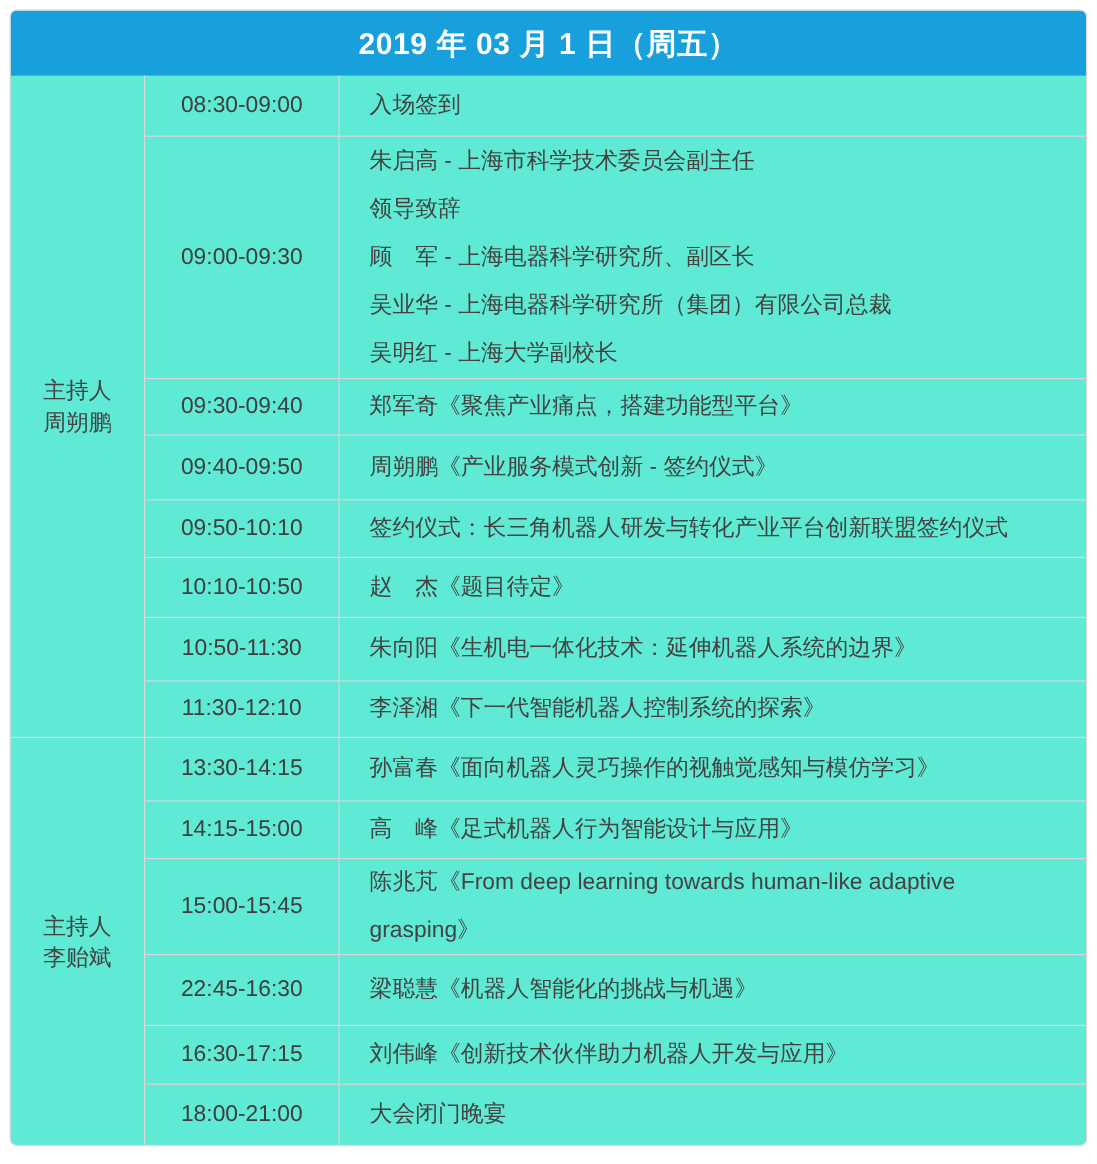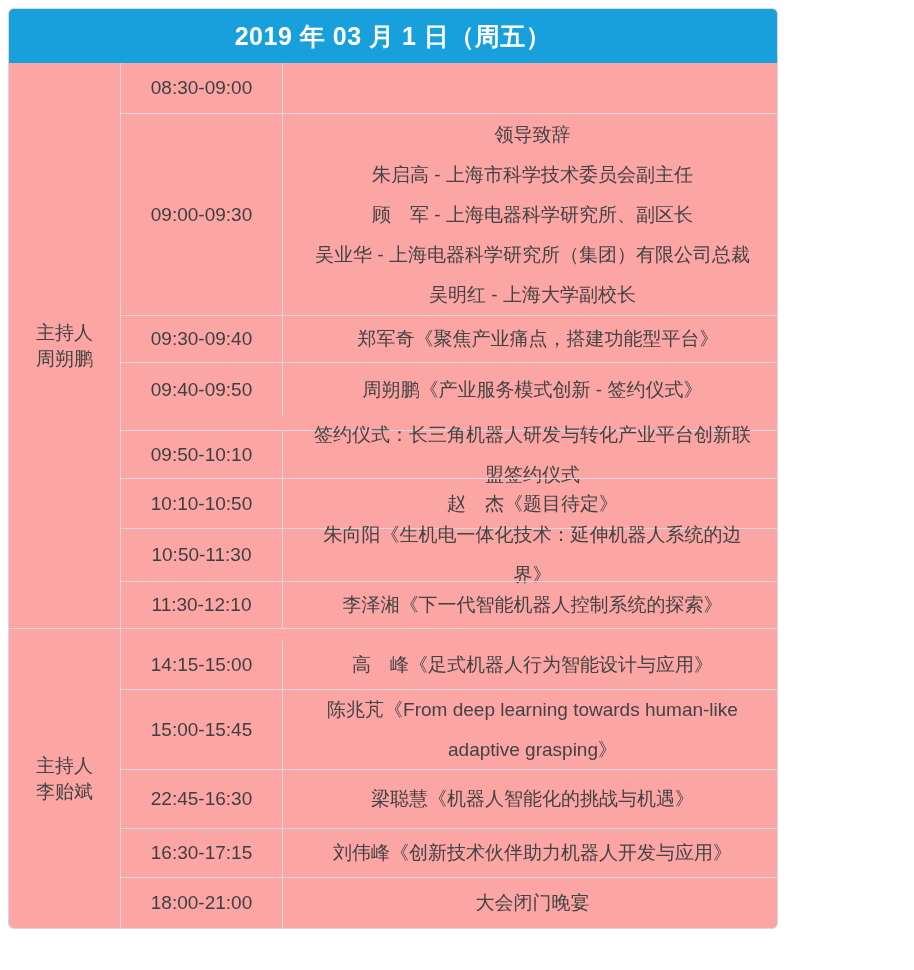--- a/index.html
+++ b/index.html
@@ -5,22 +5,22 @@
   * { box-sizing: border-box; margin: 0; padding: 0; }
   html, body {
     width: 914px; height: 970px;
     background: #ffffff;
     font-family: "Liberation Sans", "DejaVu Sans", sans-serif;
     overflow: hidden;
   }
   .schedule {
     position: absolute;
     left: 8px; top: 8px;
-    width: 770px;
-    background: #fca5a5;
+    width: 898px;
+    background: #5eead4;
     border: 1px solid #d6d8d9;
     border-radius: 6px;
     overflow: hidden;
   }
   .date-header {
     height: 54px;
     background: #18a0dc;
     color: #ffffff;
     font-size: 25px;
     font-weight: bold;
@@ -34,21 +34,21 @@
   .moderator-cell {
     flex: 0 0 112px;
     border-right: 1px solid #d6d8d9;
     display: flex;
     flex-direction: column;
     align-items: center;
     justify-content: center;
     font-size: 19px;
     color: #434343;
   }
-  .rows { flex: 1; display: flex; flex-direction: column; text-align: center; }
+  .rows { flex: 1; display: flex; flex-direction: column; }
   .row { display: flex; }
   .row + .row { border-top: 1px solid #d6d8d9; }
   .time-cell {
     flex: 0 0 162px;
     border-right: 1px solid #d6d8d9;
     display: flex;
     align-items: center;
     justify-content: center;
     font-size: 19px;
     color: #3f3f3f;
@@ -73,48 +73,51 @@
   <div class="date-header">2019 年 03 月 1 日（周五）</div>
   <div id="sections">
   <div class="section">
     <div class="moderator-cell">
       <div>主持人</div>
       <div>周朔鹏</div>
     </div>
     <div class="rows">
   <div class="row" style="height: 50px;">
     <div class="time-cell">08:30-09:00</div>
+    <div class="event-cell">
+              <div class="event-line">入场签到</div>
+            </div>
   </div>
 
   <div class="row" style="height: 202px;">
     <div class="time-cell">09:00-09:30</div>
     <div class="event-cell">
+              <div class="event-line">朱启高 - 上海市科学技术委员会副主任</div>
               <div class="event-line">领导致辞</div>
-              <div class="event-line">朱启高 - 上海市科学技术委员会副主任</div>
               <div class="event-line">顾　军 - 上海电器科学研究所、副区长</div>
               <div class="event-line">吴业华 - 上海电器科学研究所（集团）有限公司总裁</div>
               <div class="event-line">吴明红 - 上海大学副校长</div>
             </div>
   </div>
 
-  <div class="row" style="height: 47px; gap: 11px;">
+  <div class="row" style="height: 47px;">
     <div class="time-cell">09:30-09:40</div>
     <div class="event-cell">
               <div class="event-line">郑军奇《聚焦产业痛点，搭建功能型平台》</div>
             </div>
   </div>
 
   <div class="row" style="height: 54px;">
     <div class="time-cell">09:40-09:50</div>
     <div class="event-cell">
               <div class="event-line">周朔鹏《产业服务模式创新 - 签约仪式》</div>
             </div>
   </div>
 
-  <div class="row" style="height: 48px; margin-top: 14px;">
+  <div class="row" style="height: 48px;">
     <div class="time-cell">09:50-10:10</div>
     <div class="event-cell">
               <div class="event-line">签约仪式：长三角机器人研发与转化产业平台创新联盟签约仪式</div>
             </div>
   </div>
 
   <div class="row" style="height: 50px;">
     <div class="time-cell">10:10-10:50</div>
     <div class="event-cell">
               <div class="event-line">赵　杰《题目待定》</div>
@@ -136,22 +139,28 @@
   </div>
 </div>
   </div>
 
   <div class="section">
     <div class="moderator-cell">
       <div>主持人</div>
       <div>李贻斌</div>
     </div>
     <div class="rows">
+  <div class="row" style="height: 52px;">
+    <div class="time-cell">13:30-14:15</div>
+    <div class="event-cell">
+              <div class="event-line">孙富春《面向机器人灵巧操作的视触觉感知与模仿学习》</div>
+            </div>
+  </div>
 
-  <div class="row" style="height: 48px; margin-top: 12px;">
+  <div class="row" style="height: 48px;">
     <div class="time-cell">14:15-15:00</div>
     <div class="event-cell">
               <div class="event-line">高　峰《足式机器人行为智能设计与应用》</div>
             </div>
   </div>
 
   <div class="row" style="height: 80px;">
     <div class="time-cell">15:00-15:45</div>
     <div class="event-cell">
               <div class="event-line">陈兆芃《From deep learning towards human-like adaptive grasping》</div>

